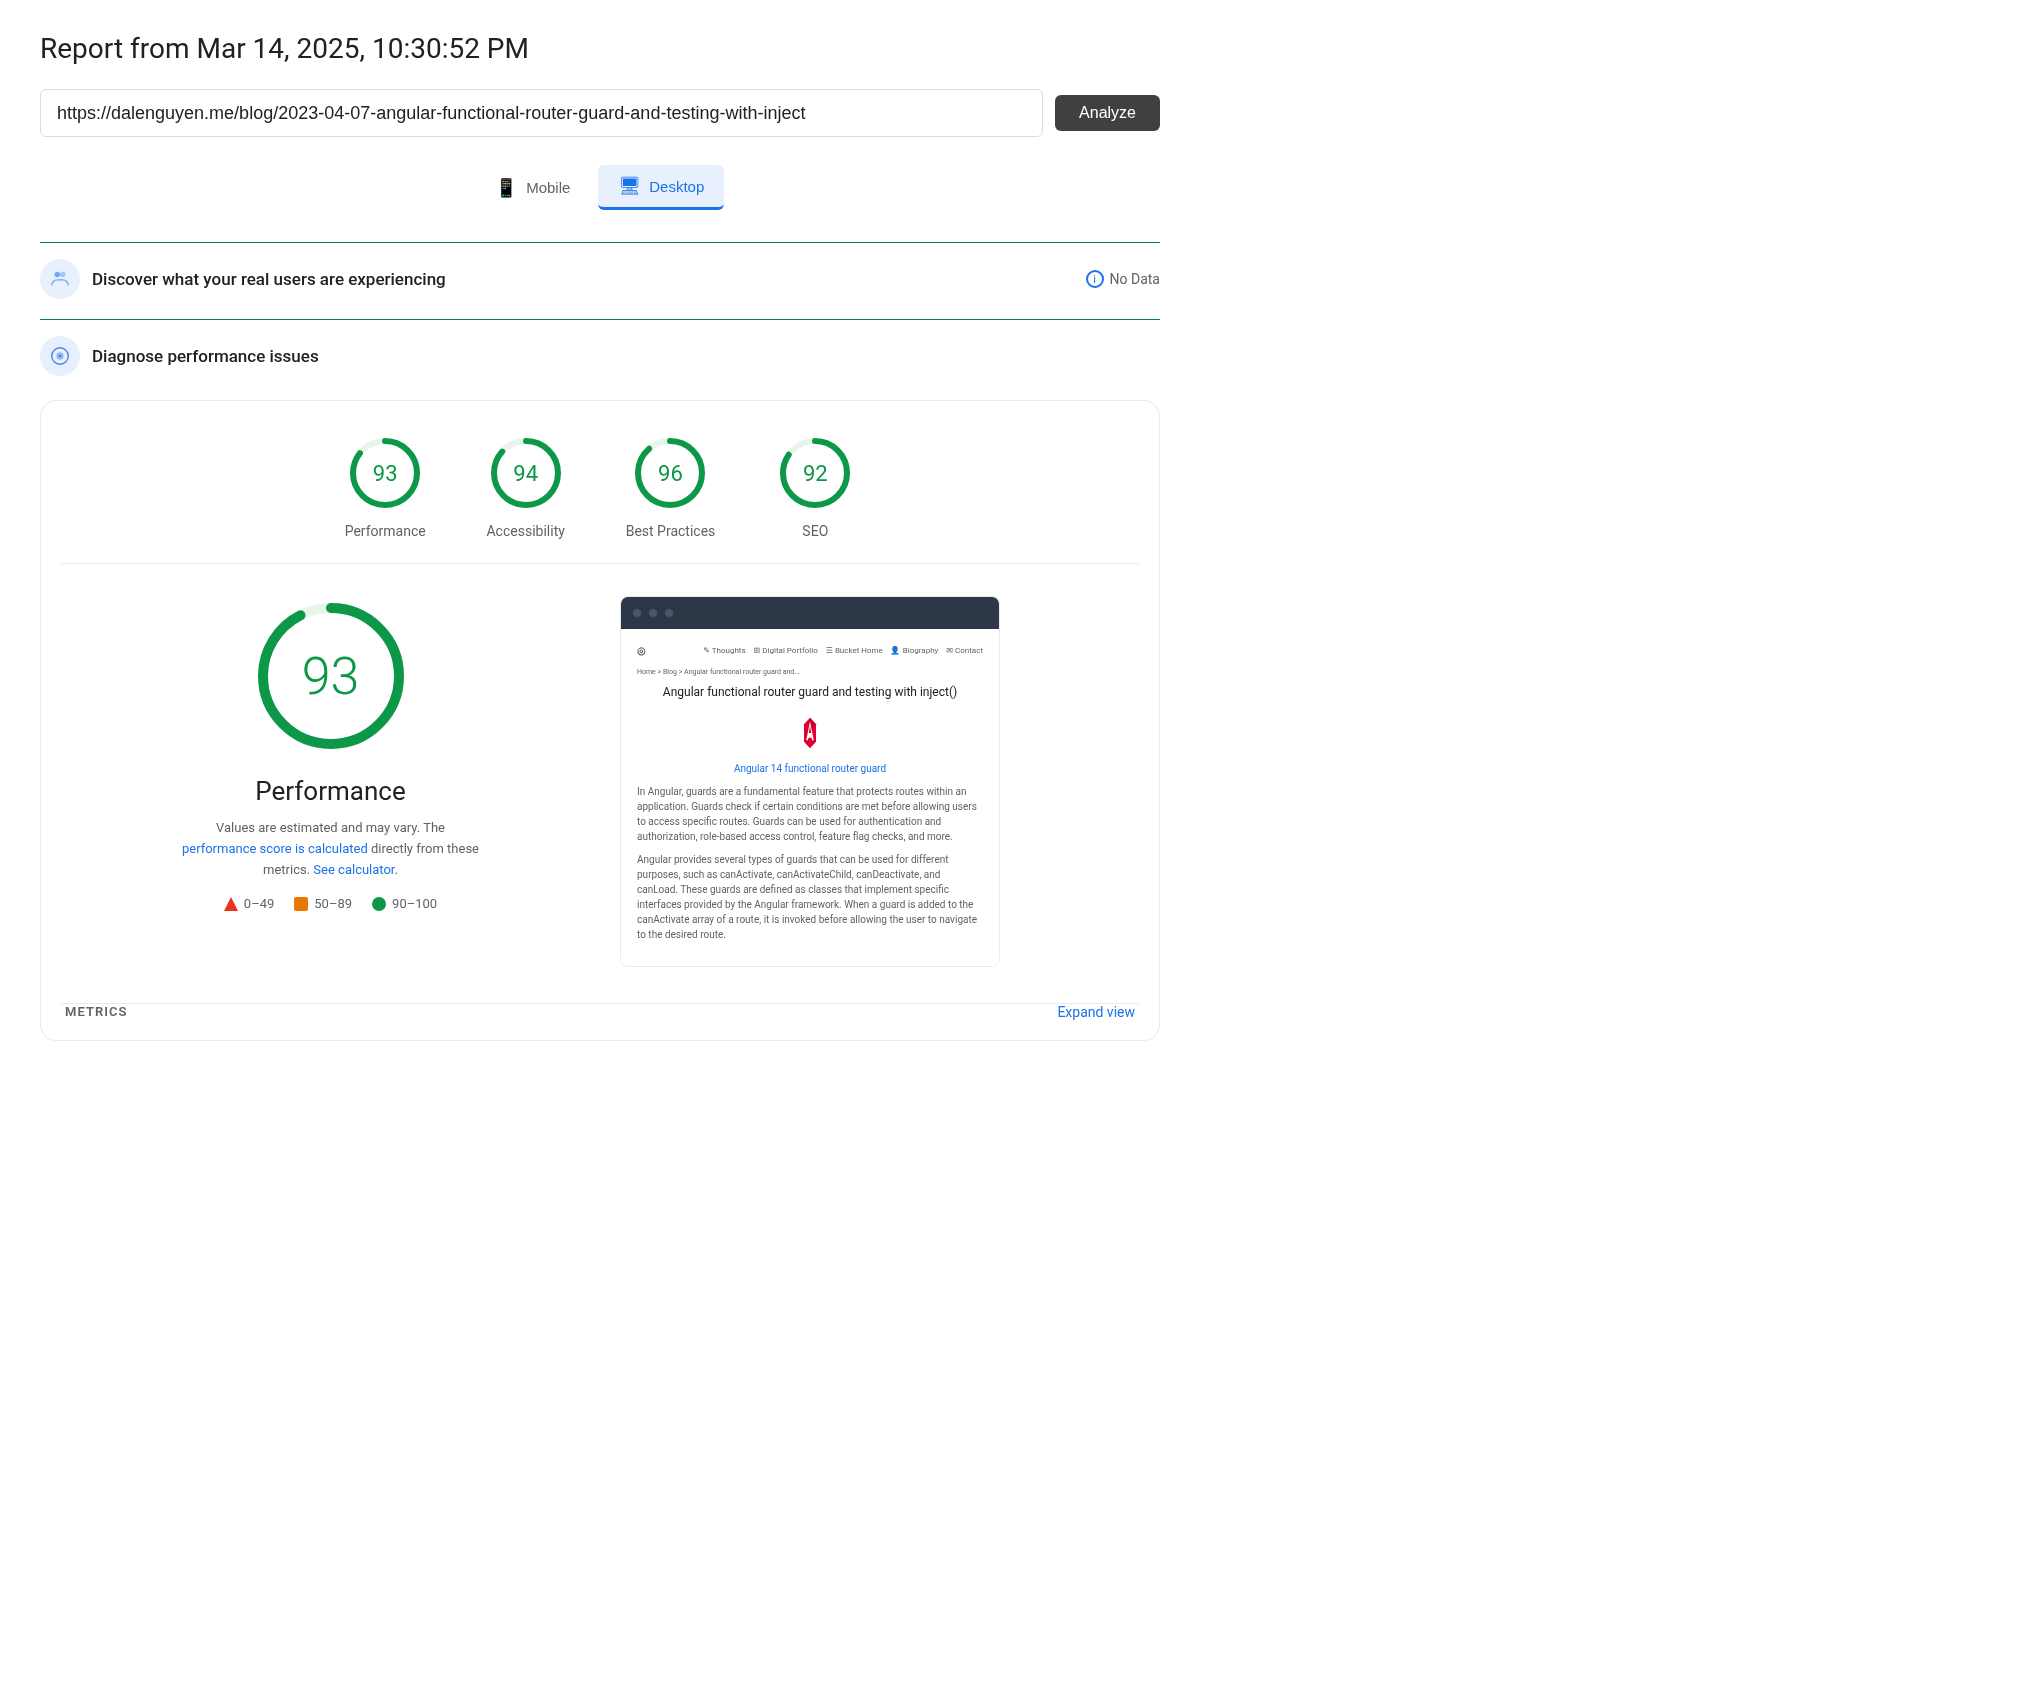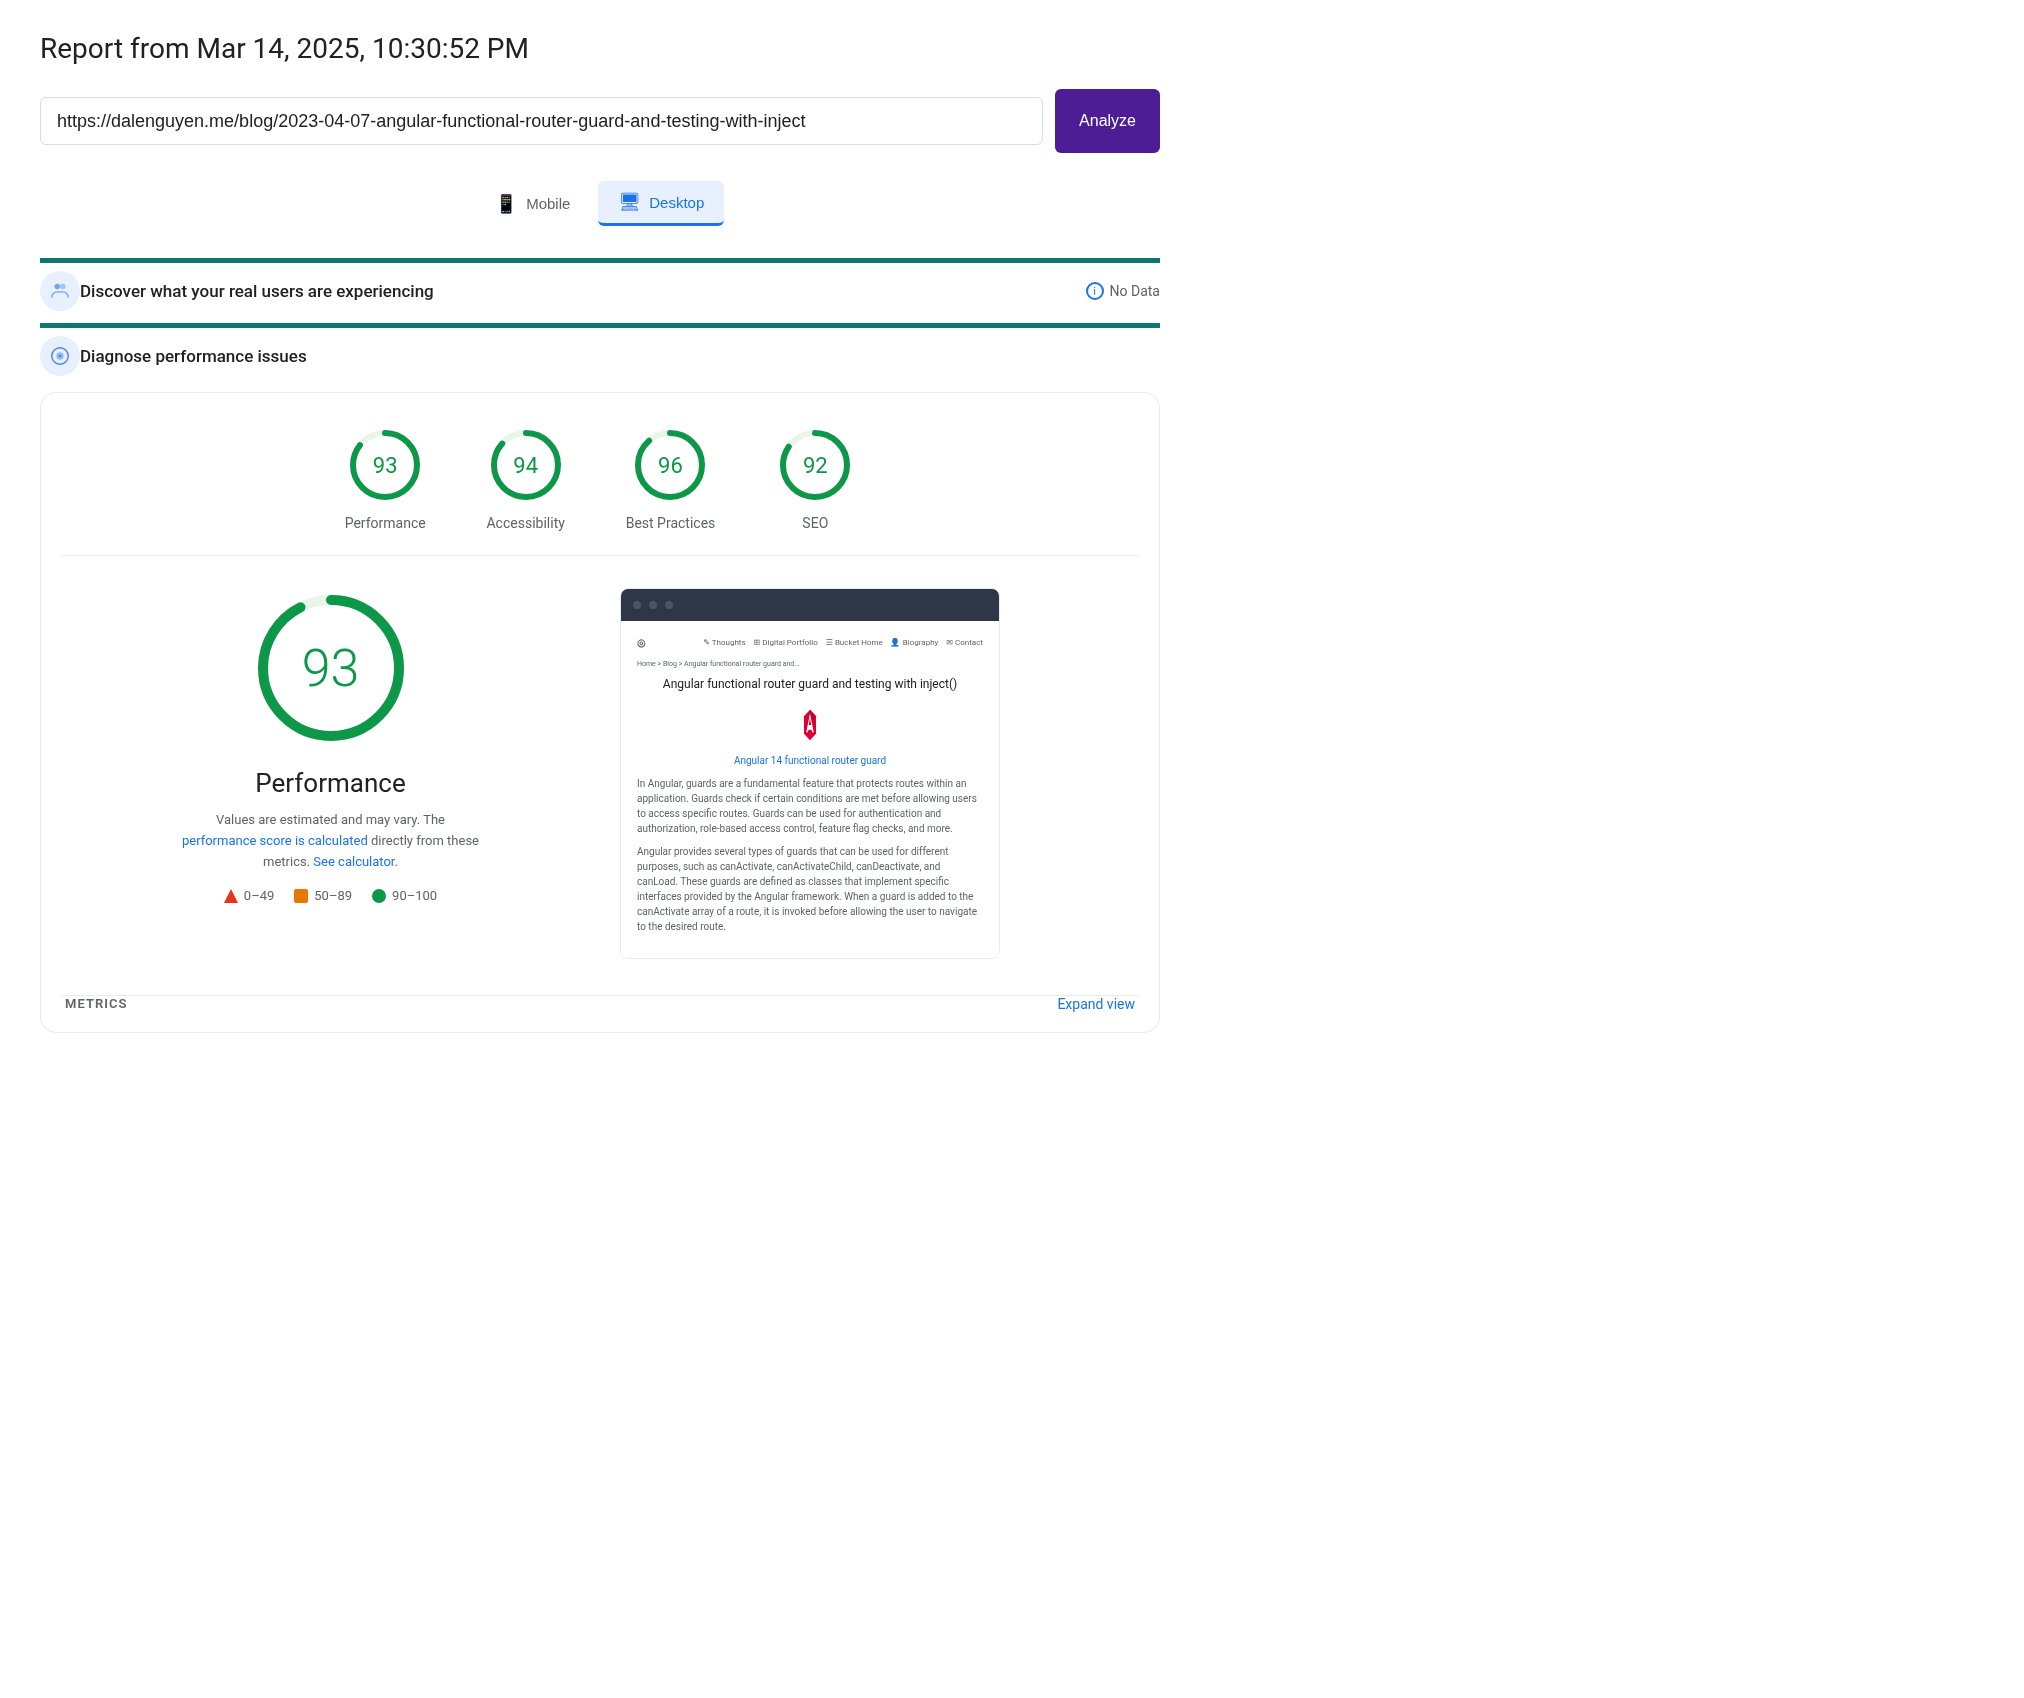--- a/index.html
+++ b/index.html
@@ -30,25 +30,25 @@
       height: 48px;
       border: 1.5px solid #dadce0;
       border-radius: 6px;
       padding: 0 16px;
       font-size: 18px;
       color: #202124;
       outline: none;
     }
 
     .analyze-btn {
-      background: #4c1d95;
+      background: #404040;
       color: #fff;
       border: none;
       border-radius: 6px;
-      height: 64px;
+      height: 36px;
       padding: 0 24px;
       font-size: 16px;
       font-weight: 500;
       cursor: pointer;
       white-space: nowrap;
     }
 
     .device-tabs {
       display: flex;
       justify-content: center;
@@ -76,22 +76,23 @@
       border-bottom: 3px solid #1a73e8;
     }
 
     .device-tab-icon {
       font-size: 18px;
     }
 
     .section-row {
       display: flex;
       align-items: center;
-      padding: 8px 0;
-      border-top: 5px solid #0f766e;
+      gap: 12px;
+      padding: 16px 0;
+      border-top: 1px solid #0f766e;
     }
 
     .section-icon {
       width: 40px;
       height: 40px;
       border-radius: 50%;
       background: #e8f0fe;
       display: flex;
       align-items: center;
       justify-content: center;

